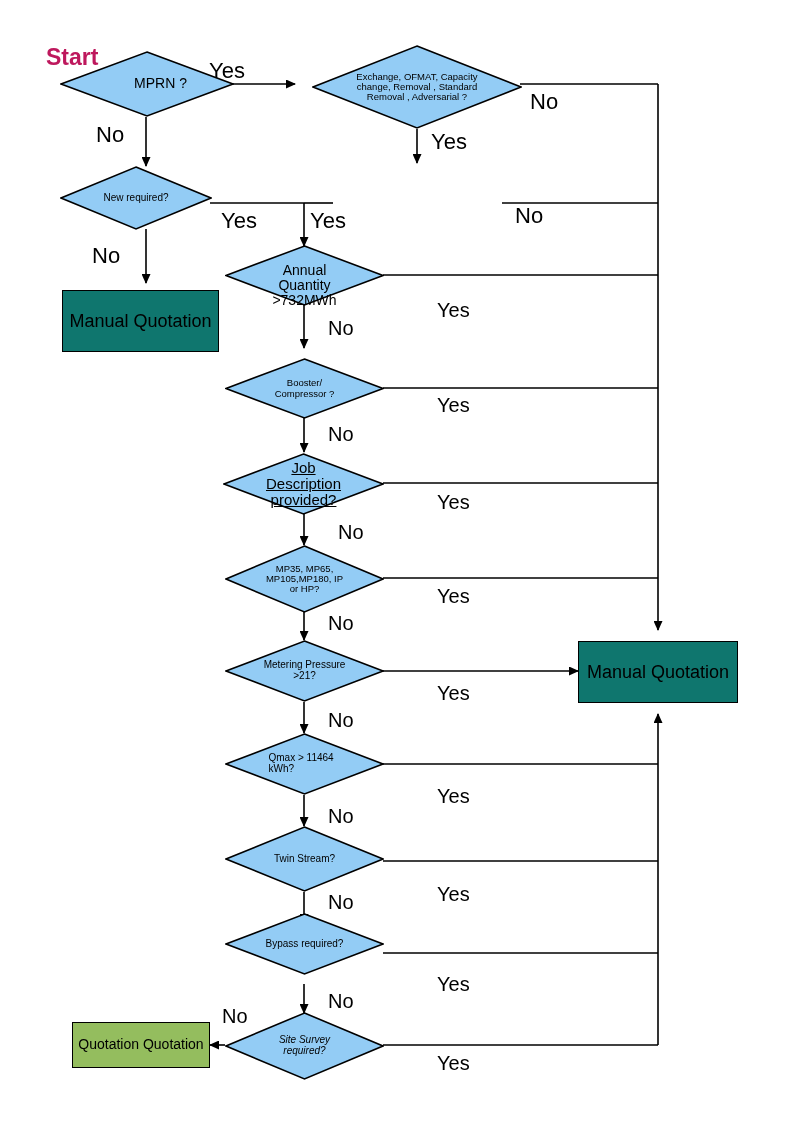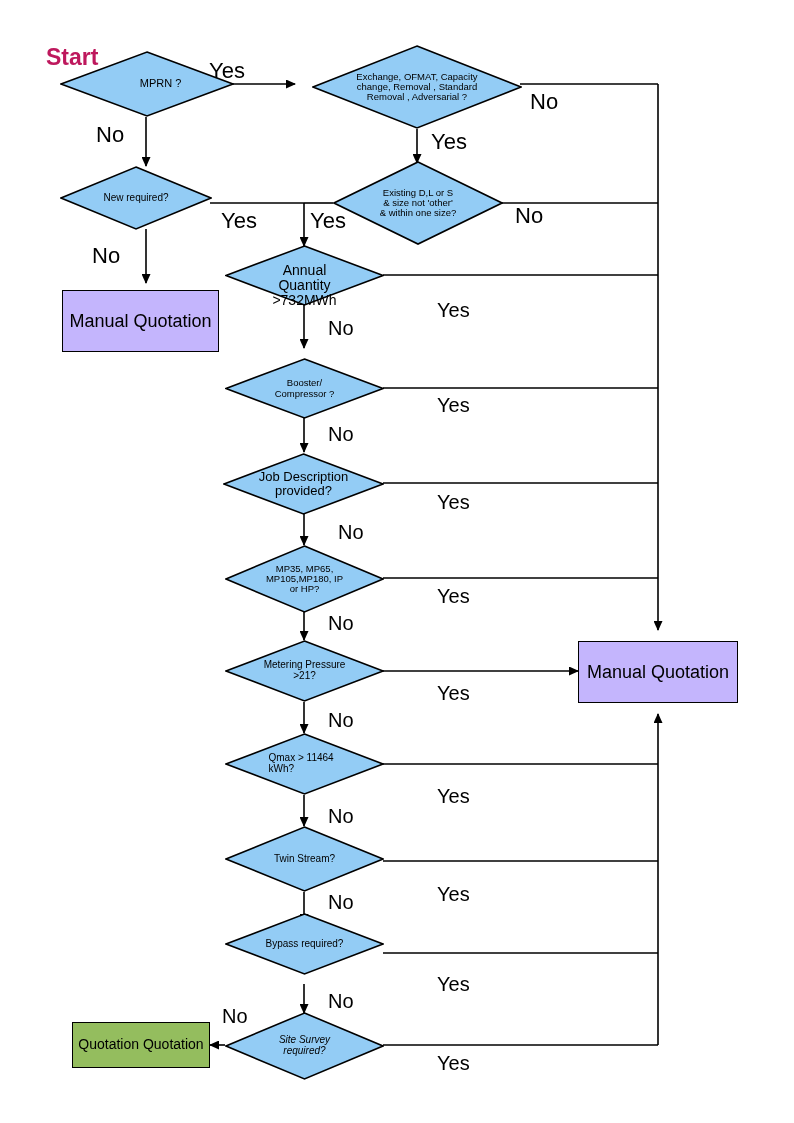--- a/index.html
+++ b/index.html
@@ -6,21 +6,21 @@
   body{width:794px;height:1123px;font-family:"Liberation Sans",sans-serif;}
   #stage{position:relative;width:794px;height:1123px;overflow:hidden;background:#fff;}
   #edges{position:absolute;left:0;top:0;width:794px;height:1123px;}
   .node{position:absolute;box-sizing:border-box;}
   .diamond{display:flex;align-items:center;justify-content:center;}
   .diamond .dlabel{position:relative;z-index:2;text-align:center;line-height:1.08;color:#000;
      font-family:"Liberation Sans",sans-serif;letter-spacing:0px;}
   .diamond svg{position:absolute;left:0;top:0;width:100%;height:100%;z-index:1;}
   .boxnode{border:1px solid #000;display:flex;align-items:center;justify-content:center;text-align:center;
      line-height:1.12;color:#000;font-family:"Liberation Sans",sans-serif;}
-  .manual{background:#c4b5fd;}
+  .manual{background:#0f766e;}
   .auto{background:#94BD5E;}
   .edgelabel{position:absolute;color:#000;font-family:"Liberation Sans",sans-serif;white-space:nowrap;}
   .start-label{position:absolute;font-weight:bold;color:#be185d;font-family:"Liberation Sans",sans-serif;}
 </style>
 </head>
 <body>
 
 <div id="stage">
 
   <svg id="edges" viewBox="0 0 794 1123">
@@ -80,63 +80,57 @@
       <path d="M658,1045 L658,714" marker-end="url(#arrow)"></path>
     </g>
   </svg>
 
   <div class="start-label" style="left:46px;top:44px;font-size:23px;">Start</div>
 
   <div class="node diamond" style="left:60px;top:51px;width:174px;height:66px;">
     <svg viewBox="0 0 174 66" preserveAspectRatio="none">
         <polygon points="87,1 173,33 87,65 1,33" fill="#93CCF5" stroke="#000" stroke-width="1.6"></polygon>
       </svg>
-    <div class="dlabel" style="font-size:11px;margin-left:27px;">MPRN ?</div>
+    <div class="dlabel" style="font-size:14px;margin-left:27px;">MPRN ?</div>
   </div>
 
   <div class="node diamond" style="left:312px;top:45px;width:210px;height:84px;">
     <svg viewBox="0 0 210 84" preserveAspectRatio="none">
         <polygon points="105,1 209,42 105,83 1,42" fill="#93CCF5" stroke="#000" stroke-width="1.6"></polygon>
       </svg>
     <div class="dlabel" style="font-size:9.5px;width:130px;">Exchange, OFMAT, Capacity change, Removal , Standard Removal , Adversarial ?</div>
   </div>
 
   <div class="node diamond" style="left:60px;top:166px;width:152px;height:64px;">
     <svg viewBox="0 0 152 64" preserveAspectRatio="none">
         <polygon points="76,1 151,32 76,63 1,32" fill="#93CCF5" stroke="#000" stroke-width="1.6"></polygon>
       </svg>
     <div class="dlabel" style="font-size:10px;width:72px;">New required?</div>
   </div>
 
-  <div class="node diamond" style="left:333px;top:161px;width:170px;height:84px;">
-    <svg viewBox="0 0 170 84" preserveAspectRatio="none">
-        <polygon points="85,1 169,42 85,83 1,42" fill="#93CCF5" stroke="#000" stroke-width="1.6"></polygon>
-      </svg>
-    <div class="dlabel" style="font-size:9.5px;width:78px;">Existing D,L or S &amp; size not 'other' &amp; within one size?</div>
-  </div>
 
   <div class="node diamond" style="left:225px;top:245px;width:159px;height:61px;">
     <svg viewBox="0 0 159 61" preserveAspectRatio="none">
         <polygon points="79.5,1 158,30.5 79.5,60 1,30.5" fill="#93CCF5" stroke="#000" stroke-width="1.6"></polygon>
       </svg>
     <div class="dlabel" style="font-size:14px;width:86px;margin-top:20px;">Annual Quantity &gt;732MWh</div>
   </div>
 
   <div class="node diamond" style="left:225px;top:358px;width:159px;height:61px;">
     <svg viewBox="0 0 159 61" preserveAspectRatio="none">
         <polygon points="79.5,1 158,30.5 79.5,60 1,30.5" fill="#93CCF5" stroke="#000" stroke-width="1.6"></polygon>
       </svg>
     <div class="dlabel" style="font-size:9.5px;width:86px;">Booster/ Compressor ?</div>
   </div>
 
   <div class="node diamond" style="left:223px;top:453px;width:161px;height:62px;">
     <svg viewBox="0 0 161 62" preserveAspectRatio="none">
         <polygon points="80.5,1 160,31 80.5,61 1,31" fill="#93CCF5" stroke="#000" stroke-width="1.6"></polygon>
       </svg>
-    <div class="dlabel" style="font-size:13px;width:90px;">Job Description provided?</div>
+    <div class="dlabel" style="font-size:15px;width:90px;text-decoration:underline;">Job Description provided?</div>
   </div>
 
   <div class="node diamond" style="left:225px;top:545px;width:159px;height:68px;">
     <svg viewBox="0 0 159 68" preserveAspectRatio="none">
         <polygon points="79.5,1 158,34 79.5,67 1,34" fill="#93CCF5" stroke="#000" stroke-width="1.6"></polygon>
       </svg>
     <div class="dlabel" style="font-size:9.5px;width:84px;">MP35, MP65, MP105,MP180, IP or HP?</div>
   </div>
 
   <div class="node diamond" style="left:225px;top:640px;width:159px;height:62px;">

